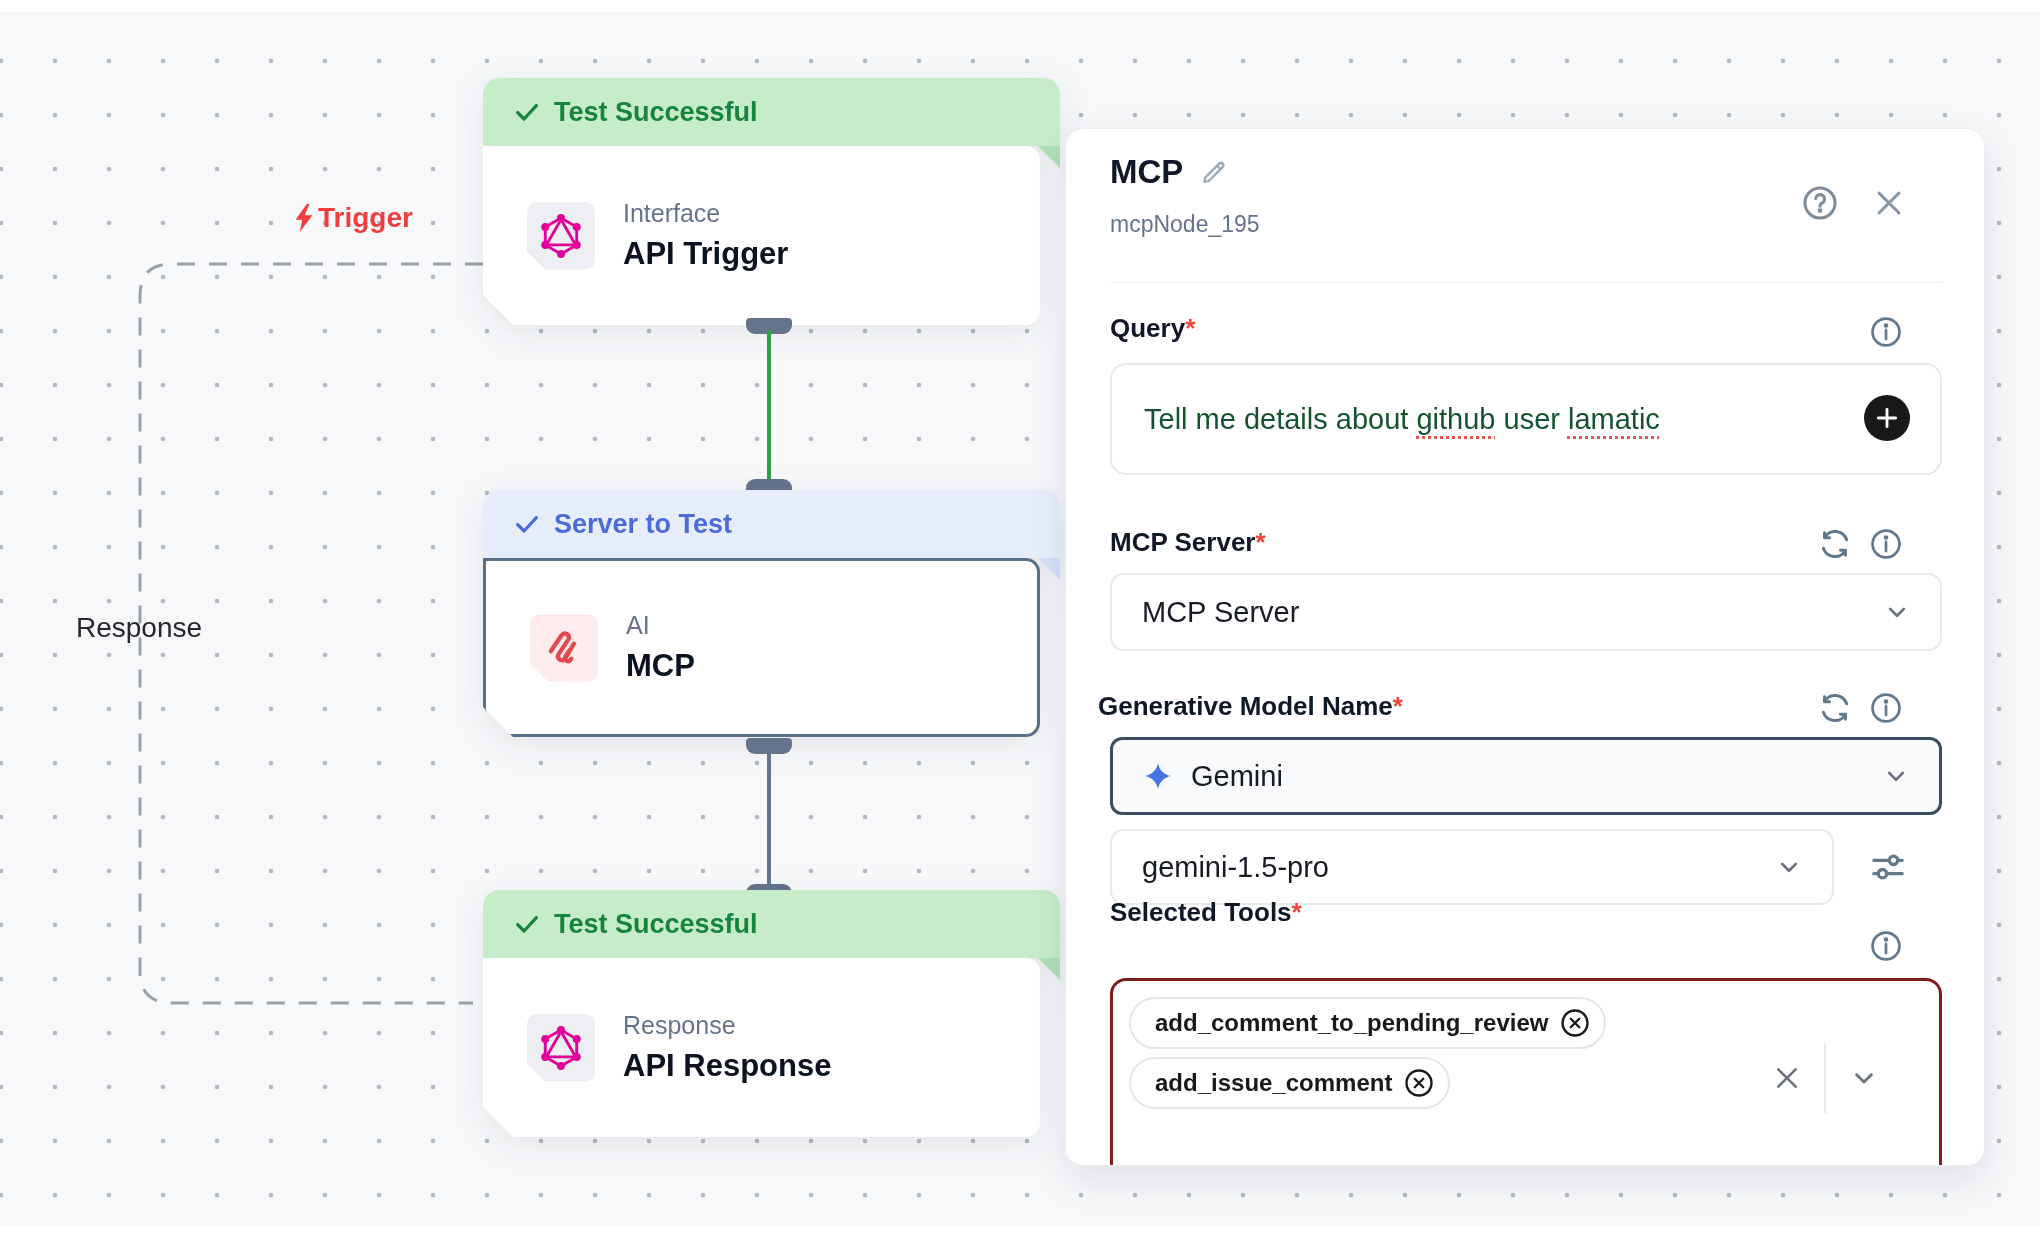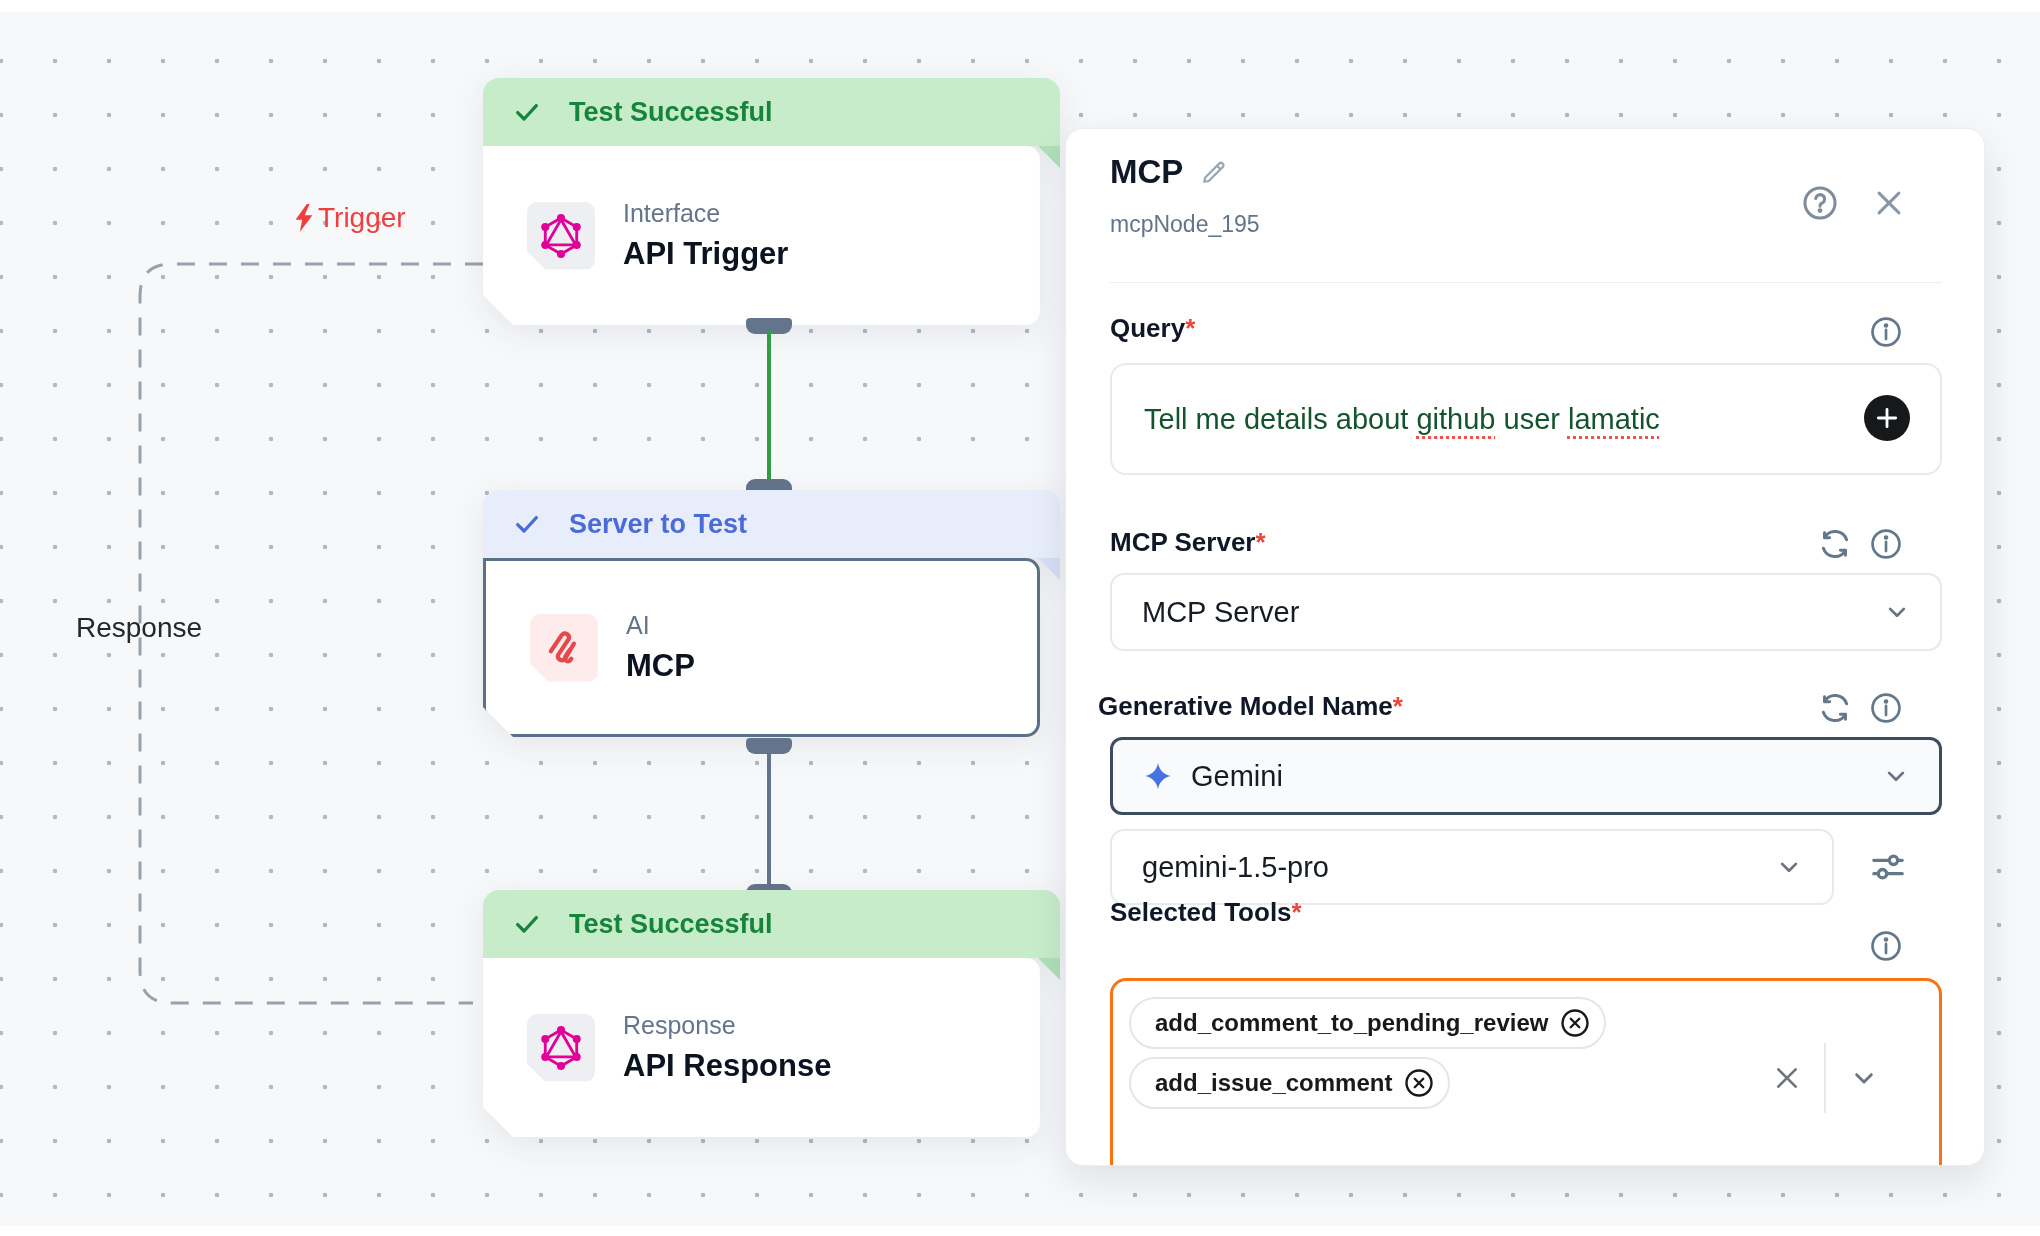--- a/index.html
+++ b/index.html
@@ -12,27 +12,27 @@
     background-image:radial-gradient(circle,#b3b7c0 2px,rgba(0,0,0,0) 2.6px);
     background-size:54px 54px; background-position:28px 34px;
   }
   .edge-strip { position:absolute; left:0; width:2040px; background:#ffffff; }
   .edge-strip.top { top:0; height:12px; }
   .edge-strip.bottom { bottom:0; height:10px; }
 
   svg.overlay { position:absolute; left:0; top:0; pointer-events:none; }
 
   .trigger-label { position:absolute; left:292px; top:202px; display:flex; align-items:center; gap:2px;
-    color:#f23d3d; font-size:28px; font-weight:400; }
+    color:#f23d3d; font-size:28px; font-weight:700; }
   .response-label { position:absolute; left:76px; top:612px; color:#26272b; font-size:28px; }
 
   
   .node { position:absolute; left:483px; width:577px; filter:drop-shadow(0 8px 16px rgba(15,23,42,0.08)); }
   .node-banner { position:relative; height:68px; border-radius:16px 16px 0 0;
-    display:flex; align-items:center; padding-left:30px; gap:28px; font-size:27px; font-weight:700; }
+    display:flex; align-items:center; padding-left:30px; gap:13px; font-size:27px; font-weight:700; }
   .node-banner.success { background:#c6ecca; color:#17843b; }
   .node-banner.ready   { background:#e8edfb; color:#4a6cd9; }
   .fold { position:absolute; right:0; top:68px; width:0; height:0;
     border-left:22px solid transparent; }
   .fold.success { border-top:22px solid #afe0b8; }
   .fold.ready   { border-top:22px solid #d6dff6; }
   .node-body { width:557px; height:179px; background:#ffffff; border-radius:0 14px 14px 14px;
     display:flex; align-items:center; padding-left:44px; gap:28px;
     clip-path:polygon(0 0,100% 0,100% 100%,30px 100%,0 calc(100% - 30px)); }
   .node-body.selected { border:3px solid #5b7189; }
@@ -87,21 +87,21 @@
 
   .info-q  { left:803px; top:186px; }
   .ref-server { left:752px; top:398px; }
   .info-server { left:803px; top:398px; }
   .ref-model { left:752px; top:562px; }
   .info-model { left:803px; top:562px; }
   .info-tools { left:803px; top:800px; }
   .sliders-btn { left:802px; top:718px; }
 
   .tools-box { left:44px; top:849px; width:832px; height:240px; background:#fff;
-    border:3px solid #f97316; border-radius:16px; padding:16px 0 0 16px; }
+    border:3px solid #7f1d1d; border-radius:16px; padding:16px 0 0 16px; }
   .chip { display:flex; align-items:center; gap:12px; height:52px; width:max-content;
     border:2px solid #e4e6e9; border-radius:27px; padding:0 14px 0 24px; margin-bottom:8px; background:#fff; }
   .chip-label { font-size:24px; font-weight:700; color:#17191c; }
   .tools-clear { left:705px; top:933px; }
   .tools-divider { left:758px; top:914px; width:2px; height:70px; background:#e7e9ec; position:absolute; }
   .tools-chevron { left:782px; top:933px; }
 </style>
 </head>
 <body>
 

